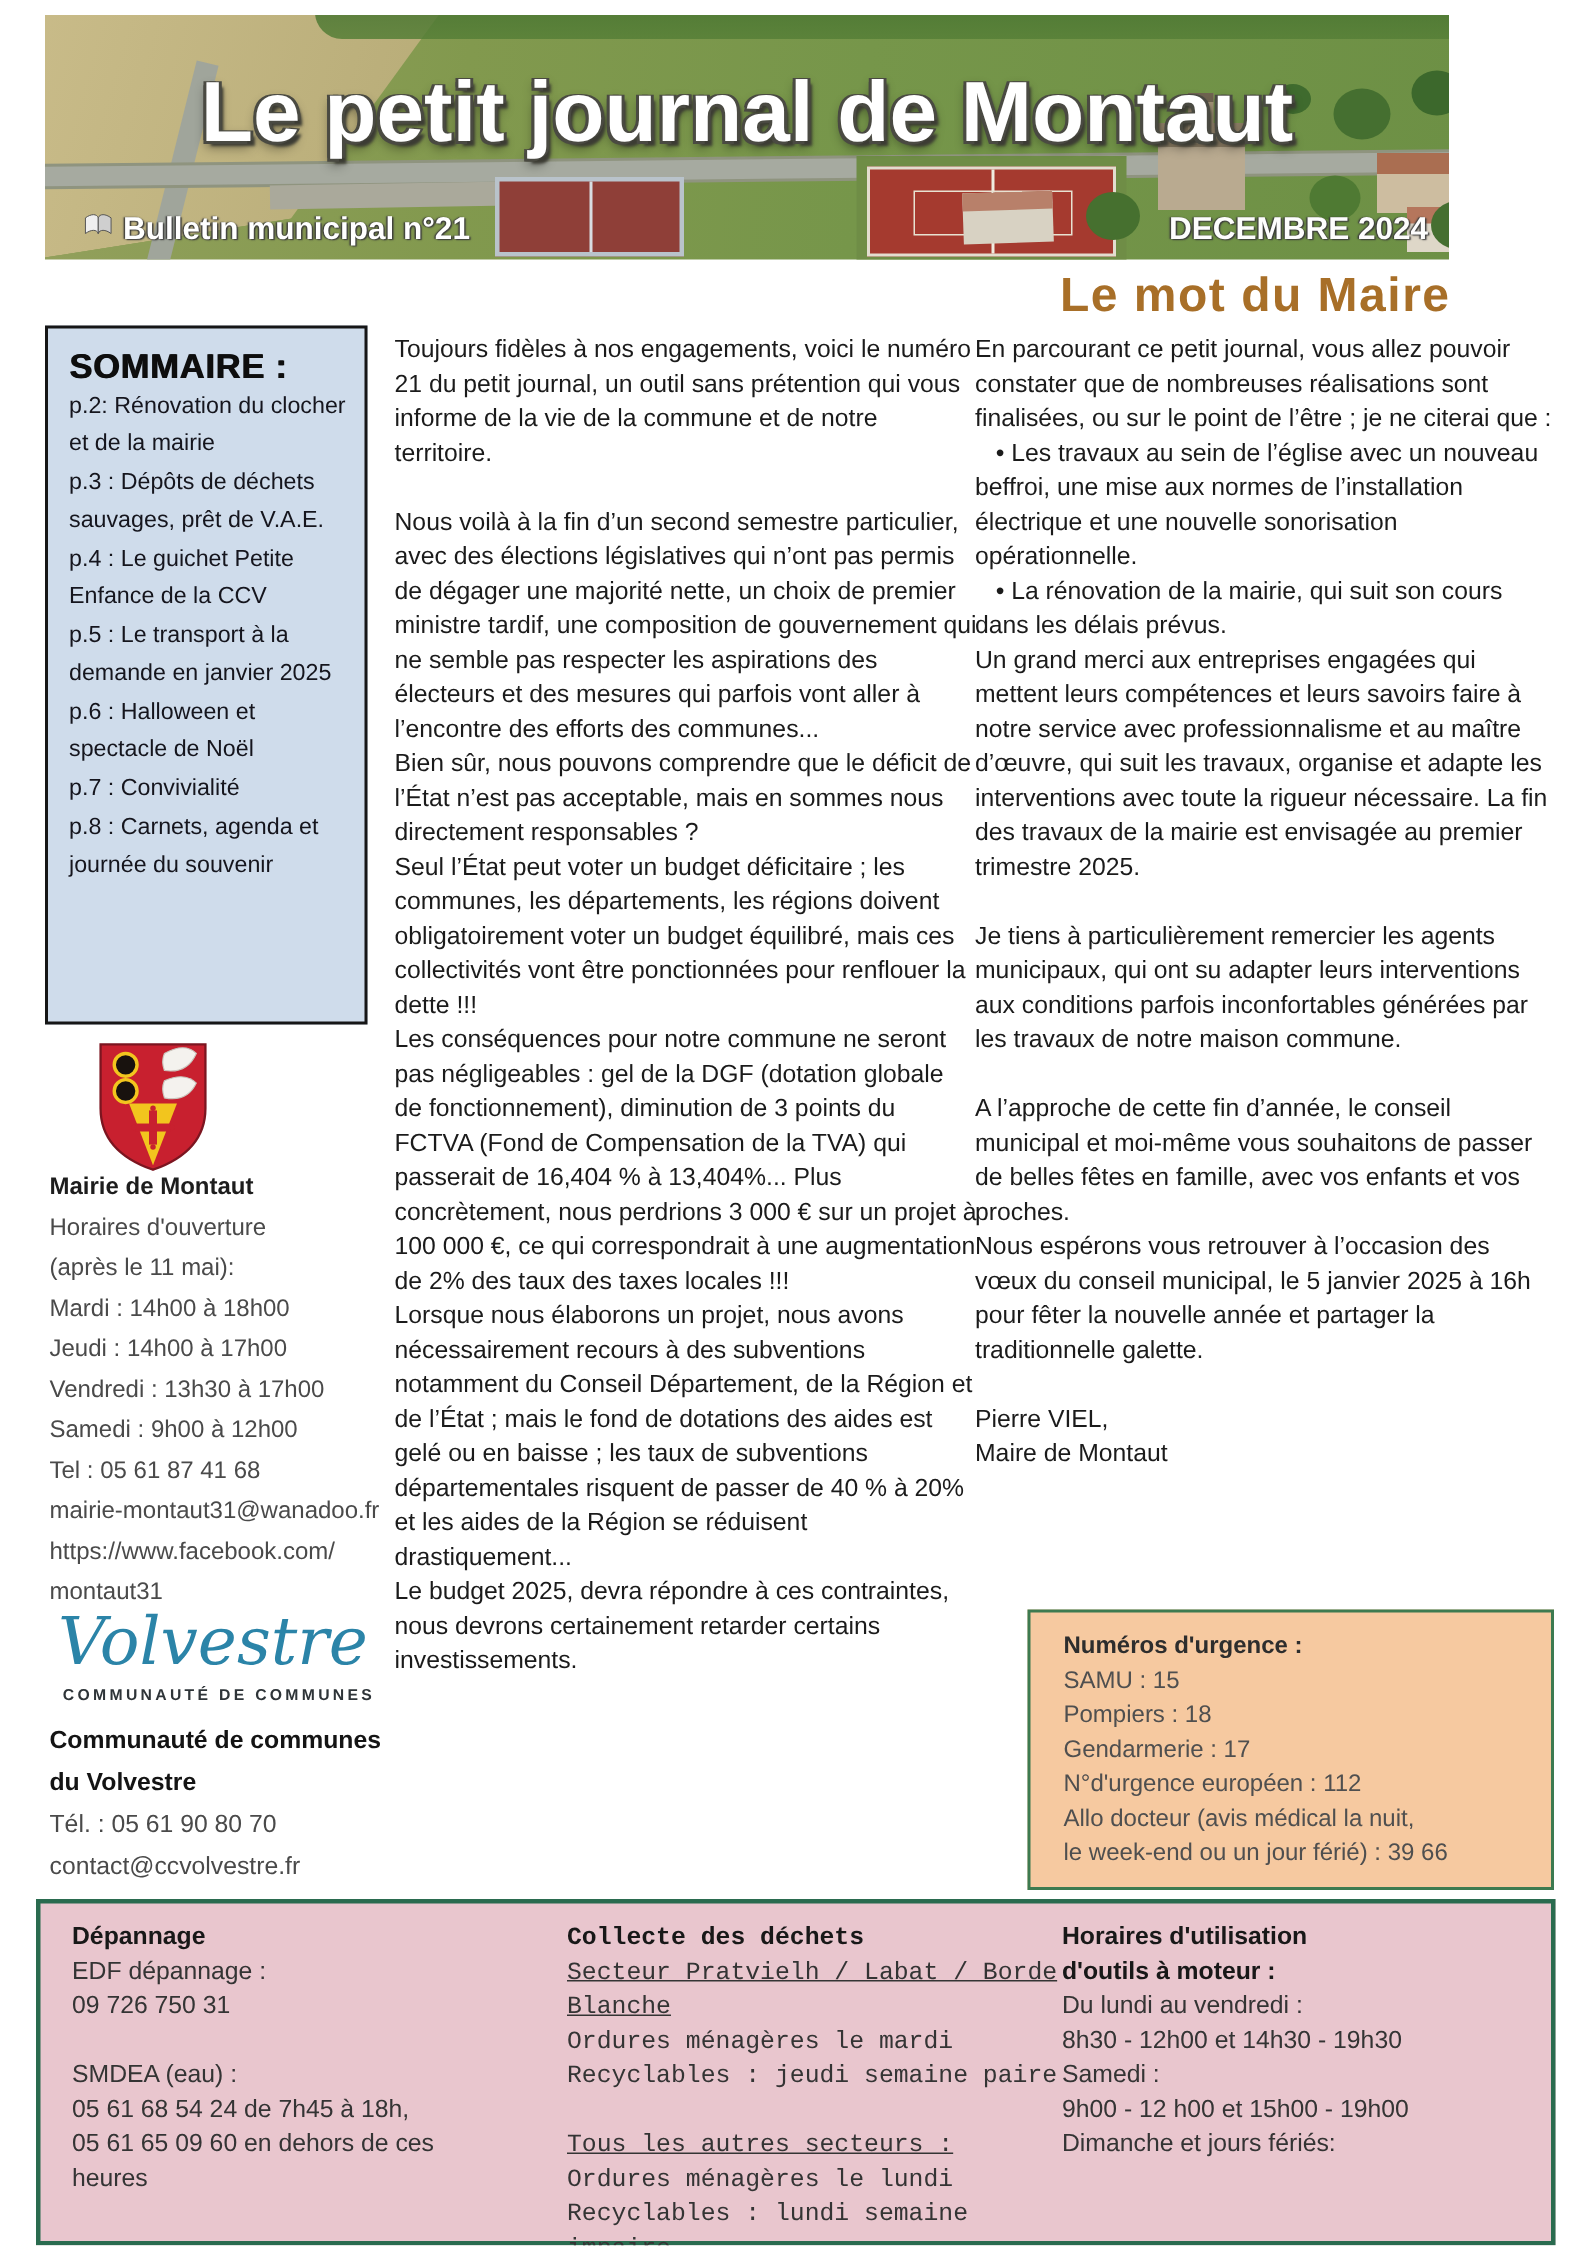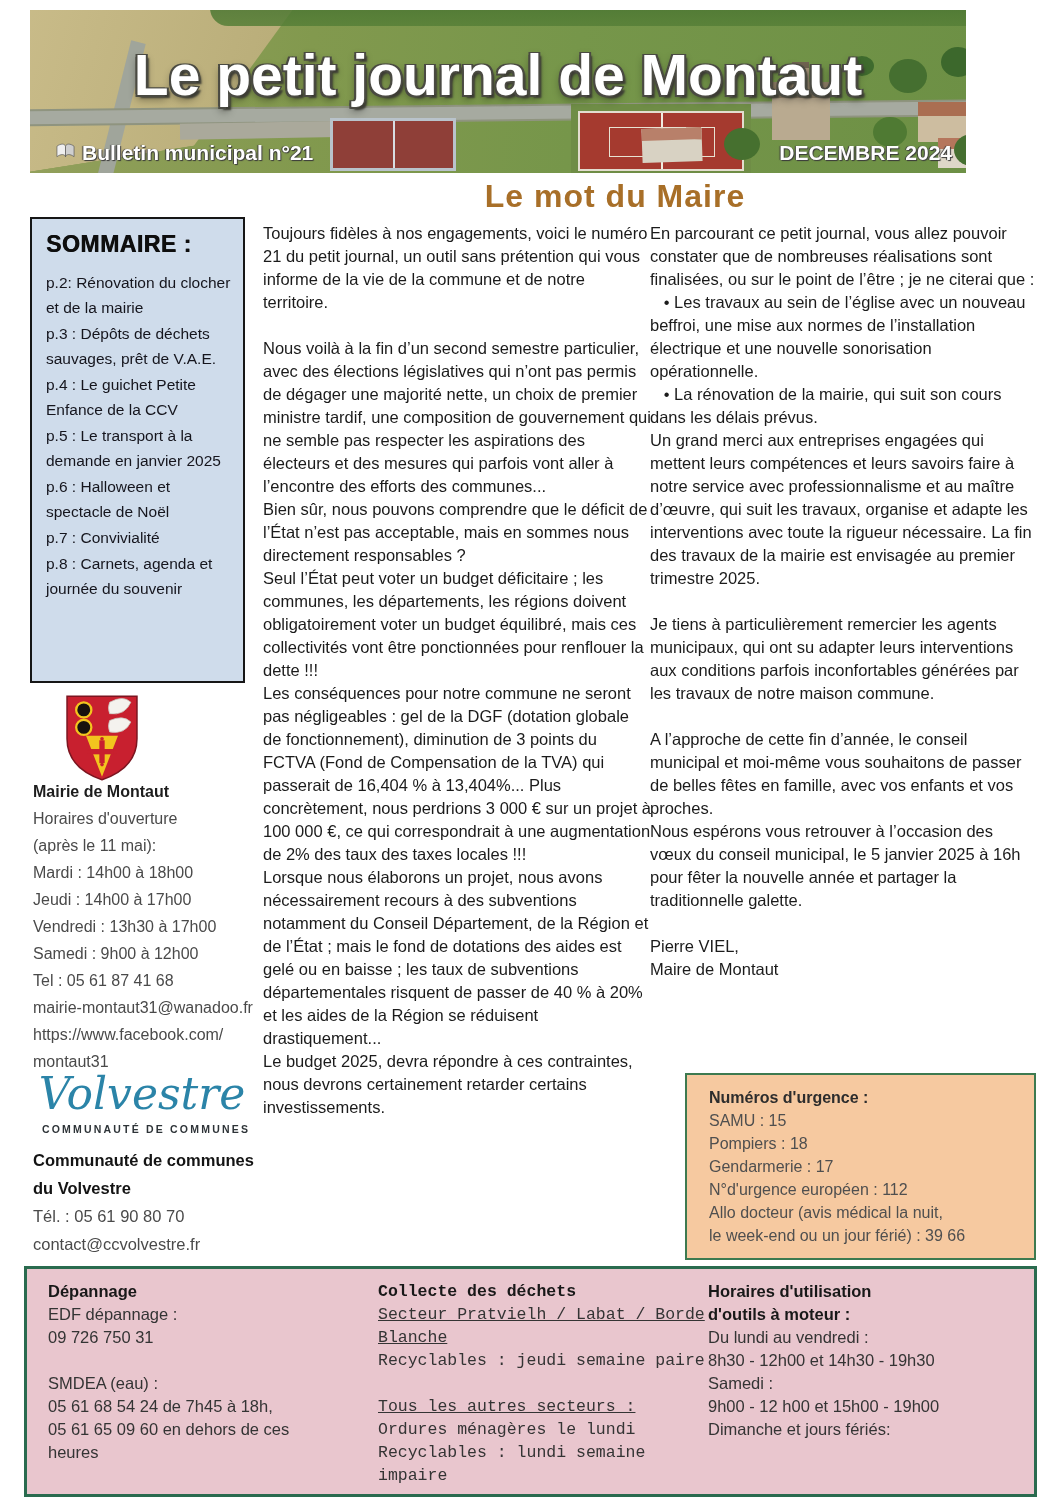--- a/index.html
+++ b/index.html
@@ -50,28 +50,28 @@
     position:absolute; left:0; top:32px; width:100%; text-align:center;
     font-size:57px; font-weight:bold; color:#fff; letter-spacing:0px;
     text-shadow:-2px -1px 0 #4a4a42, 2px -1px 0 #4a4a42, -2px 2px 0 #4a4a42, 3px 3px 2px #3c3c34, 0 4px 8px rgba(0,0,0,.45);
   }
   .bulletin { position:absolute; left:26px; bottom:8px; font-size:21px; font-weight:bold; color:#fff;
     text-shadow:1px 1px 1px #3a3a3a, -1px 0 1px #3a3a3a; display:flex; align-items:center; gap:7px; }
   .issue-date { position:absolute; right:14px; bottom:8px; font-size:21px; font-weight:bold; color:#fdfdfd;
     text-shadow:1px 1px 1px #3a3a3a, -1px 0 1px #3a3a3a; }
 
   
-  .section-title { position:absolute; left:263px; top:178px; width:704px; margin:0; text-align:center;
+  .section-title { position:absolute; left:263px; top:178px; width:704px; margin:0; text-align:right;
     font-size:32px; font-weight:bold; color:#a86f28; letter-spacing:1px; }
 
   
   .sommaire { position:absolute; left:30px; top:217px; width:215px; height:466px; box-sizing:border-box;
     background:#cfdceb; border:2px solid #161616; padding:12px 10px 0 14px; }
   .sommaire-title { font-size:23px; font-weight:bold; color:#0e0e0e; letter-spacing:.5px;
-    text-shadow:.6px 0 0 #0e0e0e; margin-bottom:12px; }
+    text-shadow:.6px 0 0 #0e0e0e; }
   .sommaire-item { font-size:15.5px; line-height:25px; color:#15151d; margin-bottom:1px; }
 
   .coat { position:absolute; left:64px; top:693px; }
   .mairie-block { position:absolute; left:33px; top:778px; width:225px; font-size:16px; line-height:27px; color:#4a4a4a; }
   .mairie-name { font-weight:bold; color:#1d1d1d; }
 
   .volvestre-logo { position:absolute; left:36px; top:1063px; }
   .ccv-block { position:absolute; left:33px; top:1146px; width:230px; font-size:16.5px; line-height:28px; color:#4a4a4a; }
   .ccv-name { font-weight:bold; color:#141414; }
 
@@ -230,20 +230,21 @@
       <div>EDF dépannage :</div>
       <div>09 726 750 31</div>
       <div class="gap">SMDEA (eau) :</div>
       <div>05 61 68 54 24 de 7h45 à 18h,</div>
       <div>05 61 65 09 60 en dehors de ces</div>
       <div>heures</div>
     </div>
     <div class="fcol fcol-2">
       <div class="b">Collecte des déchets</div>
       <div class="u">Secteur Pratvielh / Labat / Borde Blanche</div>
+      <div>Ordures ménagères le mardi</div>
       <div>Recyclables : jeudi semaine paire</div>
       <div class="u gap">Tous les autres secteurs :</div>
       <div>Ordures ménagères le lundi</div>
       <div>Recyclables : lundi semaine impaire</div>
     </div>
     <div class="fcol fcol-3">
       <div class="b">Horaires d'utilisation</div>
       <div class="b">d'outils à moteur :</div>
       <div>Du lundi au vendredi :</div>
       <div>8h30 - 12h00 et 14h30 - 19h30</div>

